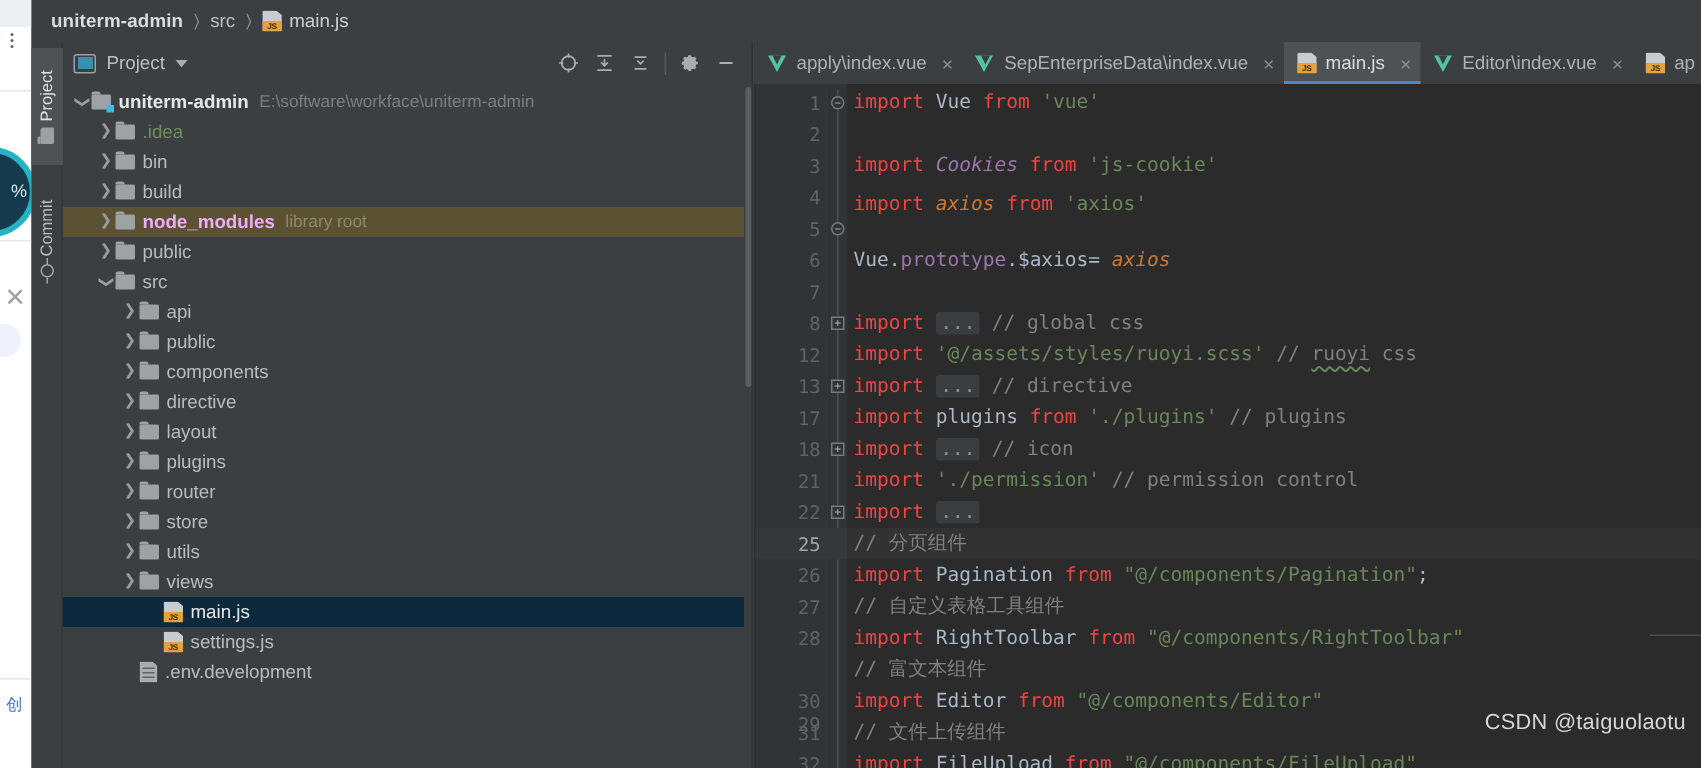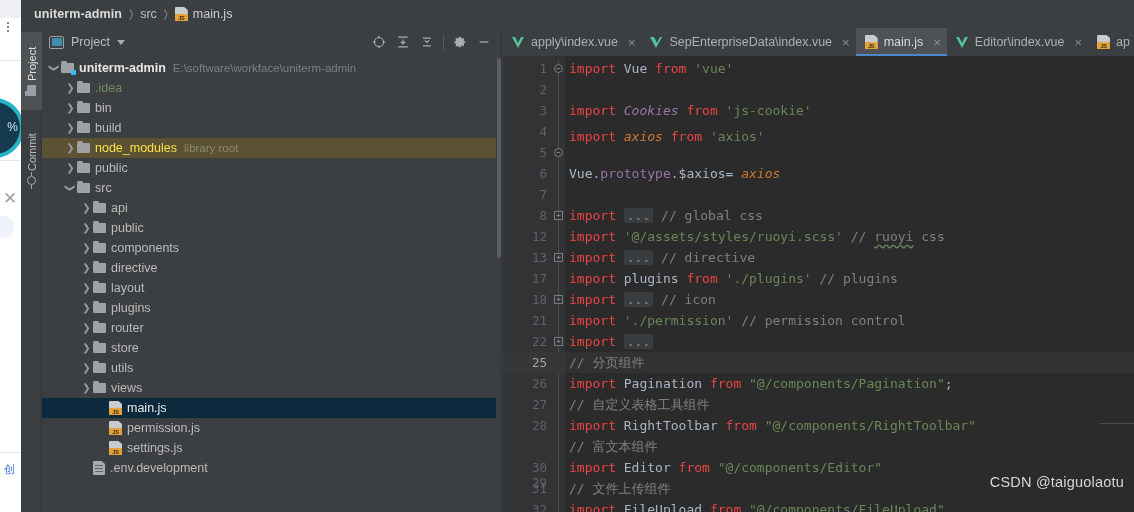--- a/index.html
+++ b/index.html
@@ -80,21 +80,21 @@
   .folder {
     width:13px; height:10px; background:#9EA2A5; border-radius:1px; position:relative; flex:none; margin-right:5px;
   }
   .folder:before { content:""; position:absolute; left:0; top:-2.5px; width:6px; height:2.5px; background:#9EA2A5; border-radius:1.5px 1.5px 0 0; }
   .folder.mod:after { content:""; position:absolute; right:-2px; bottom:-2px; width:5px; height:5px; background:#3DB8E8; }
   .lbl { font-size:12.5px; color:#BBBBBB; }
   .lbl.root { color:#E6E6E6; font-weight:bold; }
   .hint { font-size:11.5px; color:#7C7F82; margin-left:7px; }
   .hint.lib { color:#8E8A6A; }
   .row.hl-nm { background:#5A5232; }
-  .row.hl-nm .lbl { color:#fde047; }
+  .row.hl-nm .lbl { color:#f0abfc;font-weight:bold; }
   .row.selected { background:#0D293E; }
   .row.selected .lbl { color:#E8E8E8; }
   .js-ico {
     width:13px; height:14px; flex:none; margin-right:5px; position:relative;
     background:#C9CCCE; border-radius:1px;
     clip-path:polygon(0 0, 72% 0, 100% 22%, 100% 100%, 0 100%);
   }
   .js-ico:after {
     content:"JS"; position:absolute; left:0; bottom:0; width:13px; height:7px;
     background:#E3A23C; color:#3A2B06; font-size:5.5px; font-weight:bold;
@@ -375,25 +375,20 @@
           <span class="arrow">
             <span class="arrow-glyph">❯</span>
           </span>
           <span class="folder"></span>
           <span class="lbl">views</span>
         </div>
         <div class="row selected" style="padding-left: 54px;">
           <span class="arrow"></span>
           <span class="js-ico"></span>
           <span class="lbl">main.js</span>
-        </div>
-        <div class="row" style="padding-left: 54px;">
-          <span class="arrow"></span>
-          <span class="js-ico"></span>
-          <span class="lbl">permission.js</span>
         </div>
         <div class="row" style="padding-left: 54px;">
           <span class="arrow"></span>
           <span class="js-ico"></span>
           <span class="lbl">settings.js</span>
         </div>
         <div class="row" style="padding-left: 38px;">
           <span class="arrow"></span>
           <span class="file-ico env"></span>
           <span class="lbl">.env.development</span>

